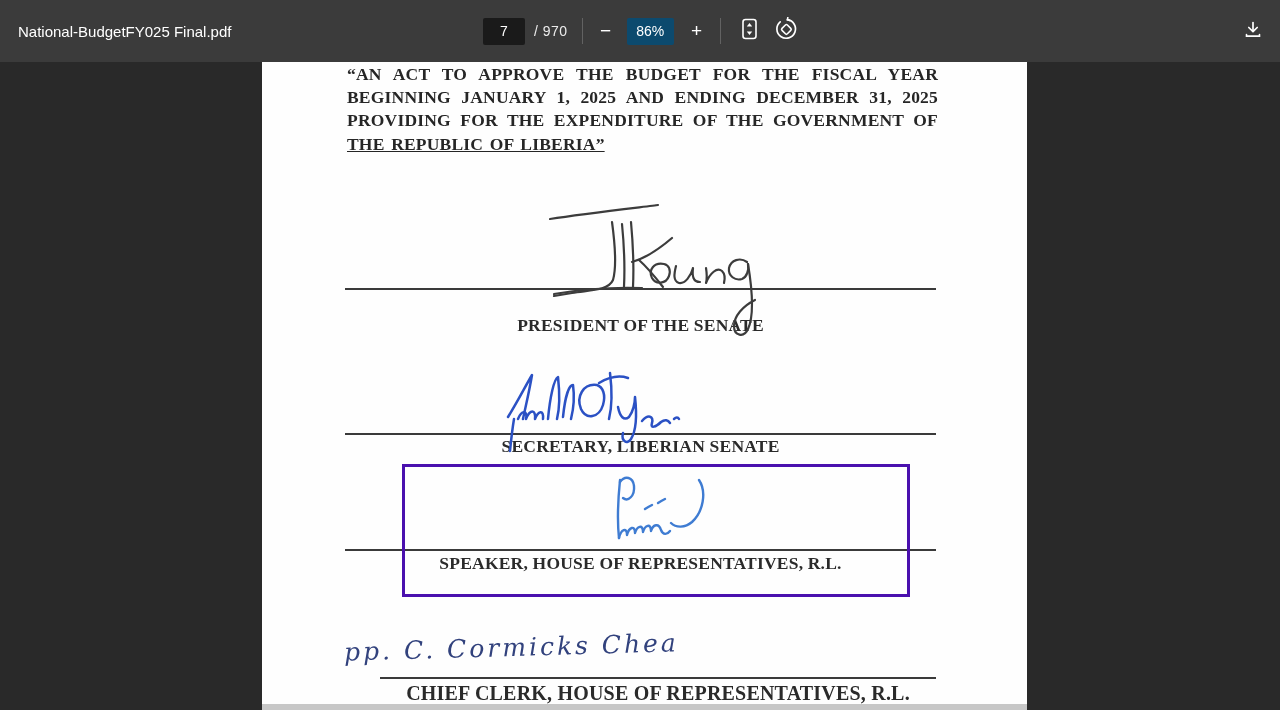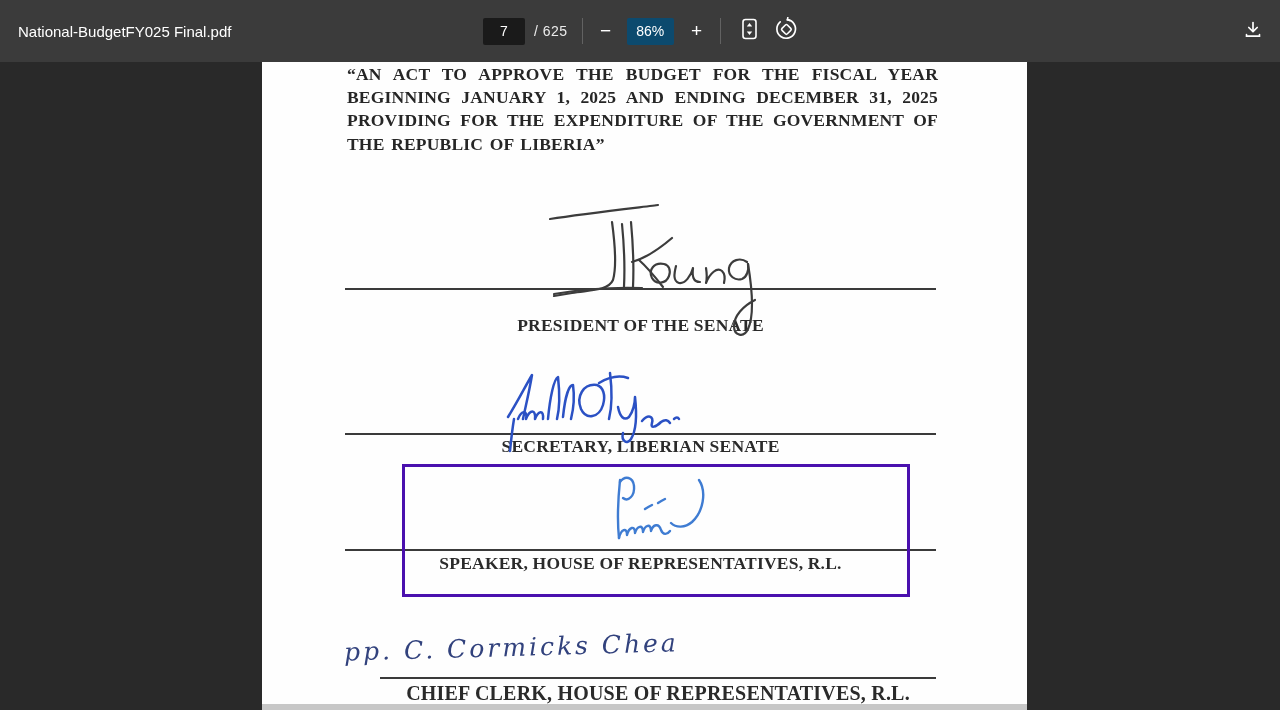--- a/index.html
+++ b/index.html
@@ -30,21 +30,21 @@
   
   .viewer { position:absolute; top:62px; left:0; width:1280px; height:648px; background:#292929; }
   .page { position:absolute; left:262px; top:0; width:765px; height:648px;
           background:#fefefe; overflow:hidden; }
 
   .doc-heading { position:absolute; left:85px; top:1px; width:591px;
                  font-family:"Liberation Serif", serif; font-weight:700;
                  font-size:17.5px; line-height:23.2px; color:#262626;
                  letter-spacing:0.2px; word-spacing:2px; }
   .jline { text-align:justify; text-align-last:justify; }
-  .jline-last { text-align:left; }
+  .jline-last { text-align:left;text-decoration:underline; }
 
   .sig-line { position:absolute; height:2px; background:#3a3a3a; z-index:2; }
   .sig-label { position:absolute; font-family:"Liberation Serif", serif; font-weight:700;
                color:#2a2a2a; font-size:17.5px; text-align:center; letter-spacing:0.2px; z-index:2; }
 
   .highlight-box { position:absolute; left:140px; top:402px; width:508px; height:133px;
                    border:3px solid var(--highlight-box,#4a10ae); z-index:3; background:transparent; }
 
   .sig-svg { position:absolute; z-index:4; }
   .sig-svg path { fill:none; stroke:currentColor; stroke-linecap:round; stroke-linejoin:round; }
@@ -58,21 +58,21 @@
                       background:#c7c7c7; }
 </style>
 </head>
 <body>
 
 <div class="toolbar">
   <div class="pdf-title">National-BudgetFY025 Final.pdf</div>
 
   <div class="tb-center">
     <input class="page-input" value="7" style="">
-    <span class="page-total">/ 625</span>
+    <span class="page-total">/ 970</span>
     <div class="tb-sep"></div>
     <button class="tb-btn" style="margin-left:10px;">−</button>
     <div class="zoom-box">86%</div>
     <button class="tb-btn" style="margin-left:10px;">+</button>
     <div class="tb-sep" style="margin-left:10px;"></div>
     <button class="tb-btn" style="margin-left:16px;">
       <span>
         <svg width="19" height="24" viewBox="0 0 19 24" fill="none">
           <rect x="3" y="2.5" width="13" height="19" rx="2.5" stroke="#fff" stroke-width="1.6"></rect>
           <path d="M9.5 6 L6.8 9.4 H12.2 Z" fill="#fff"></path>

